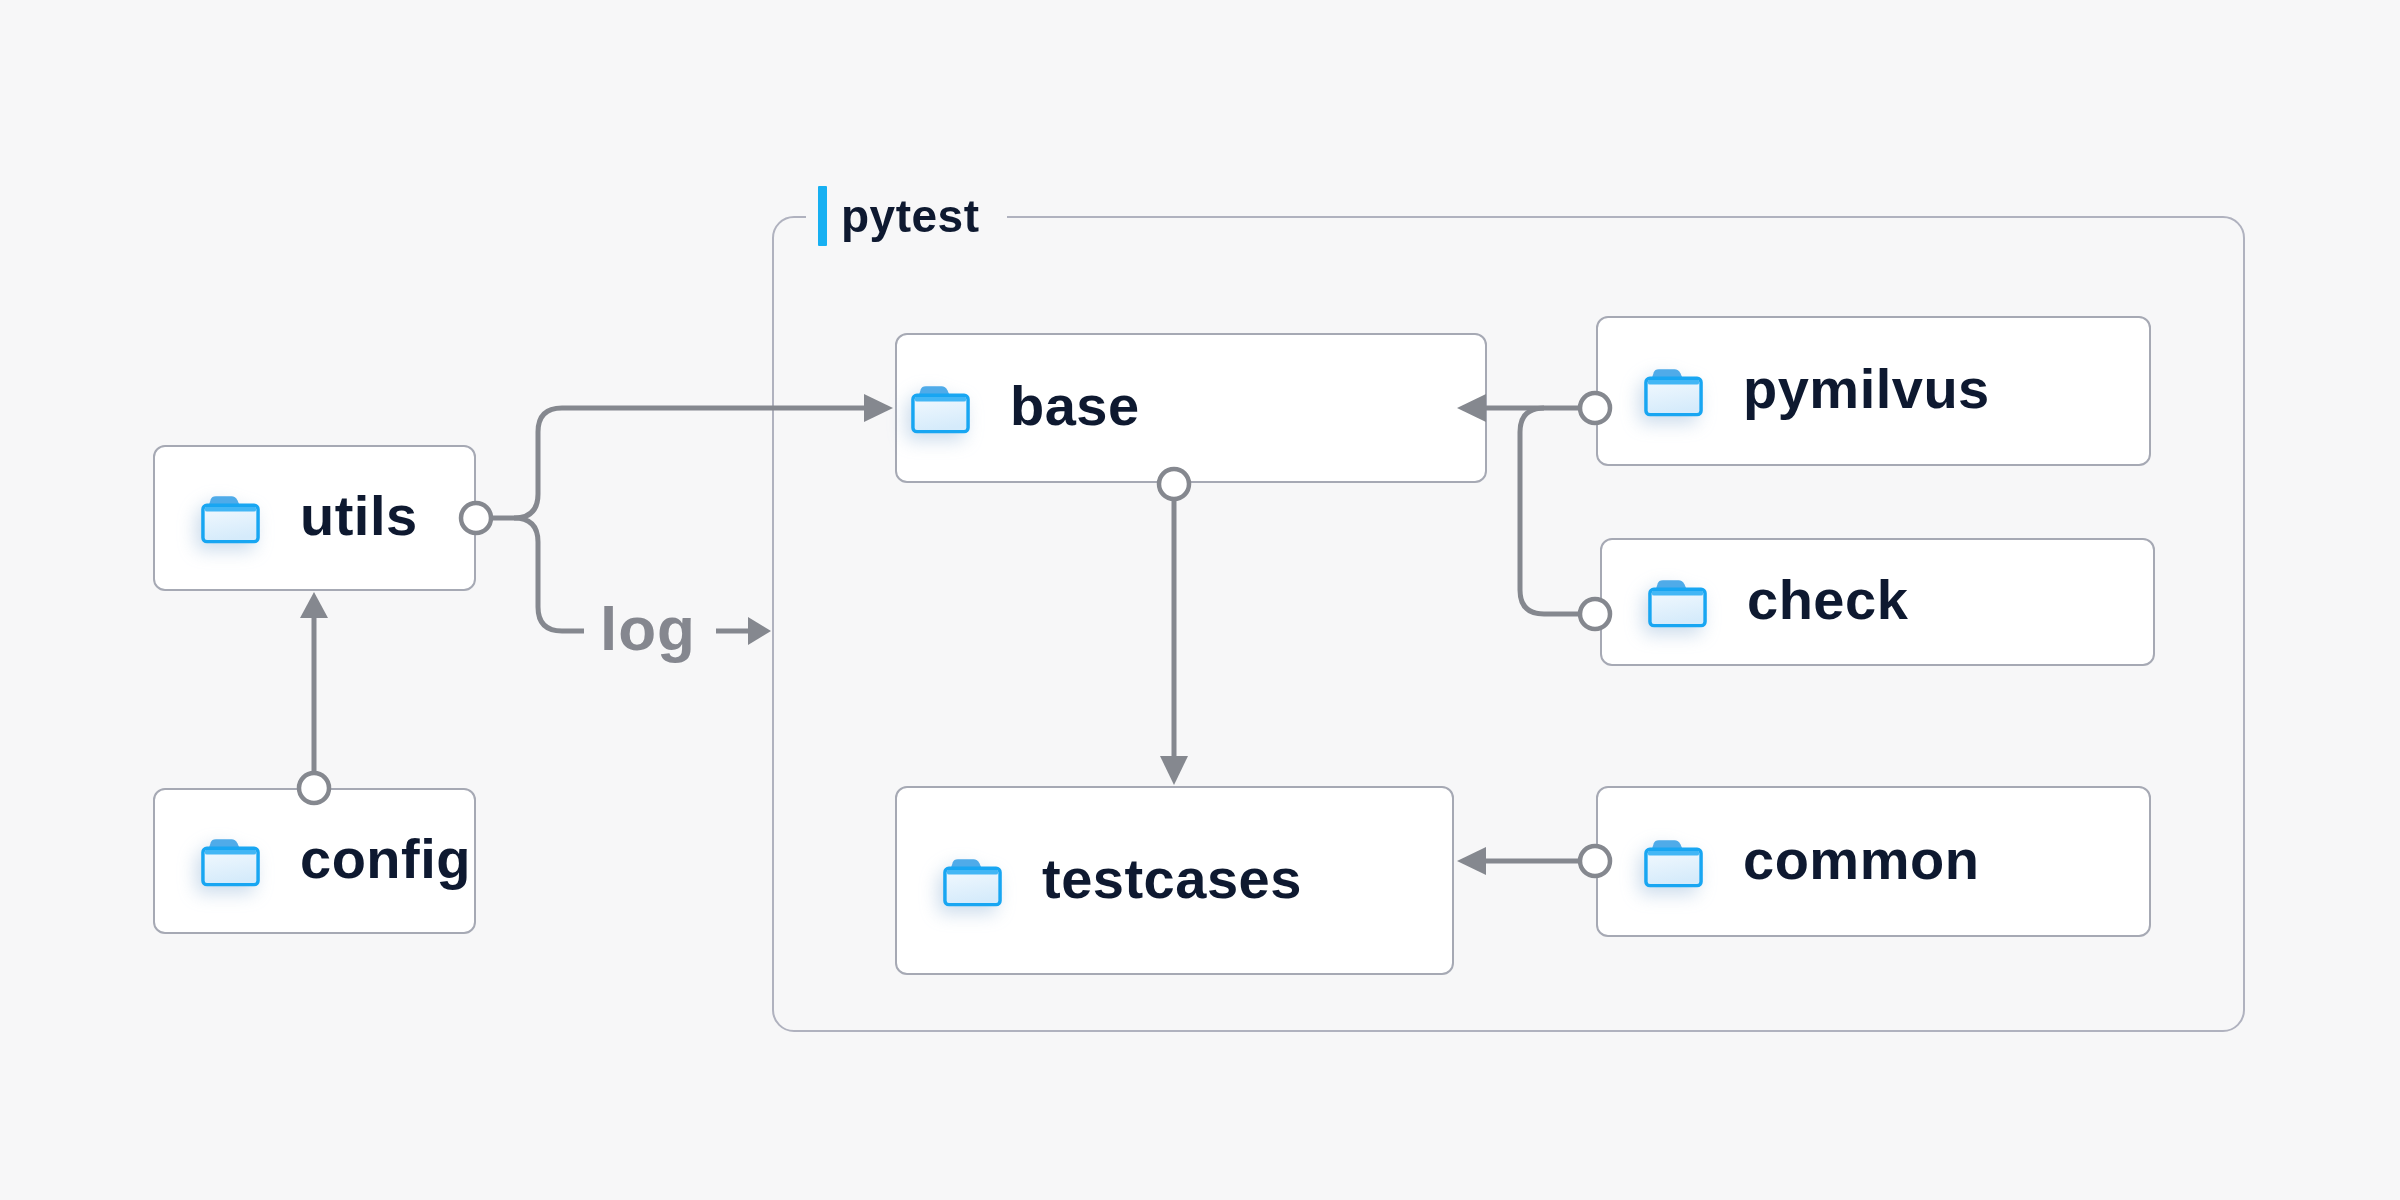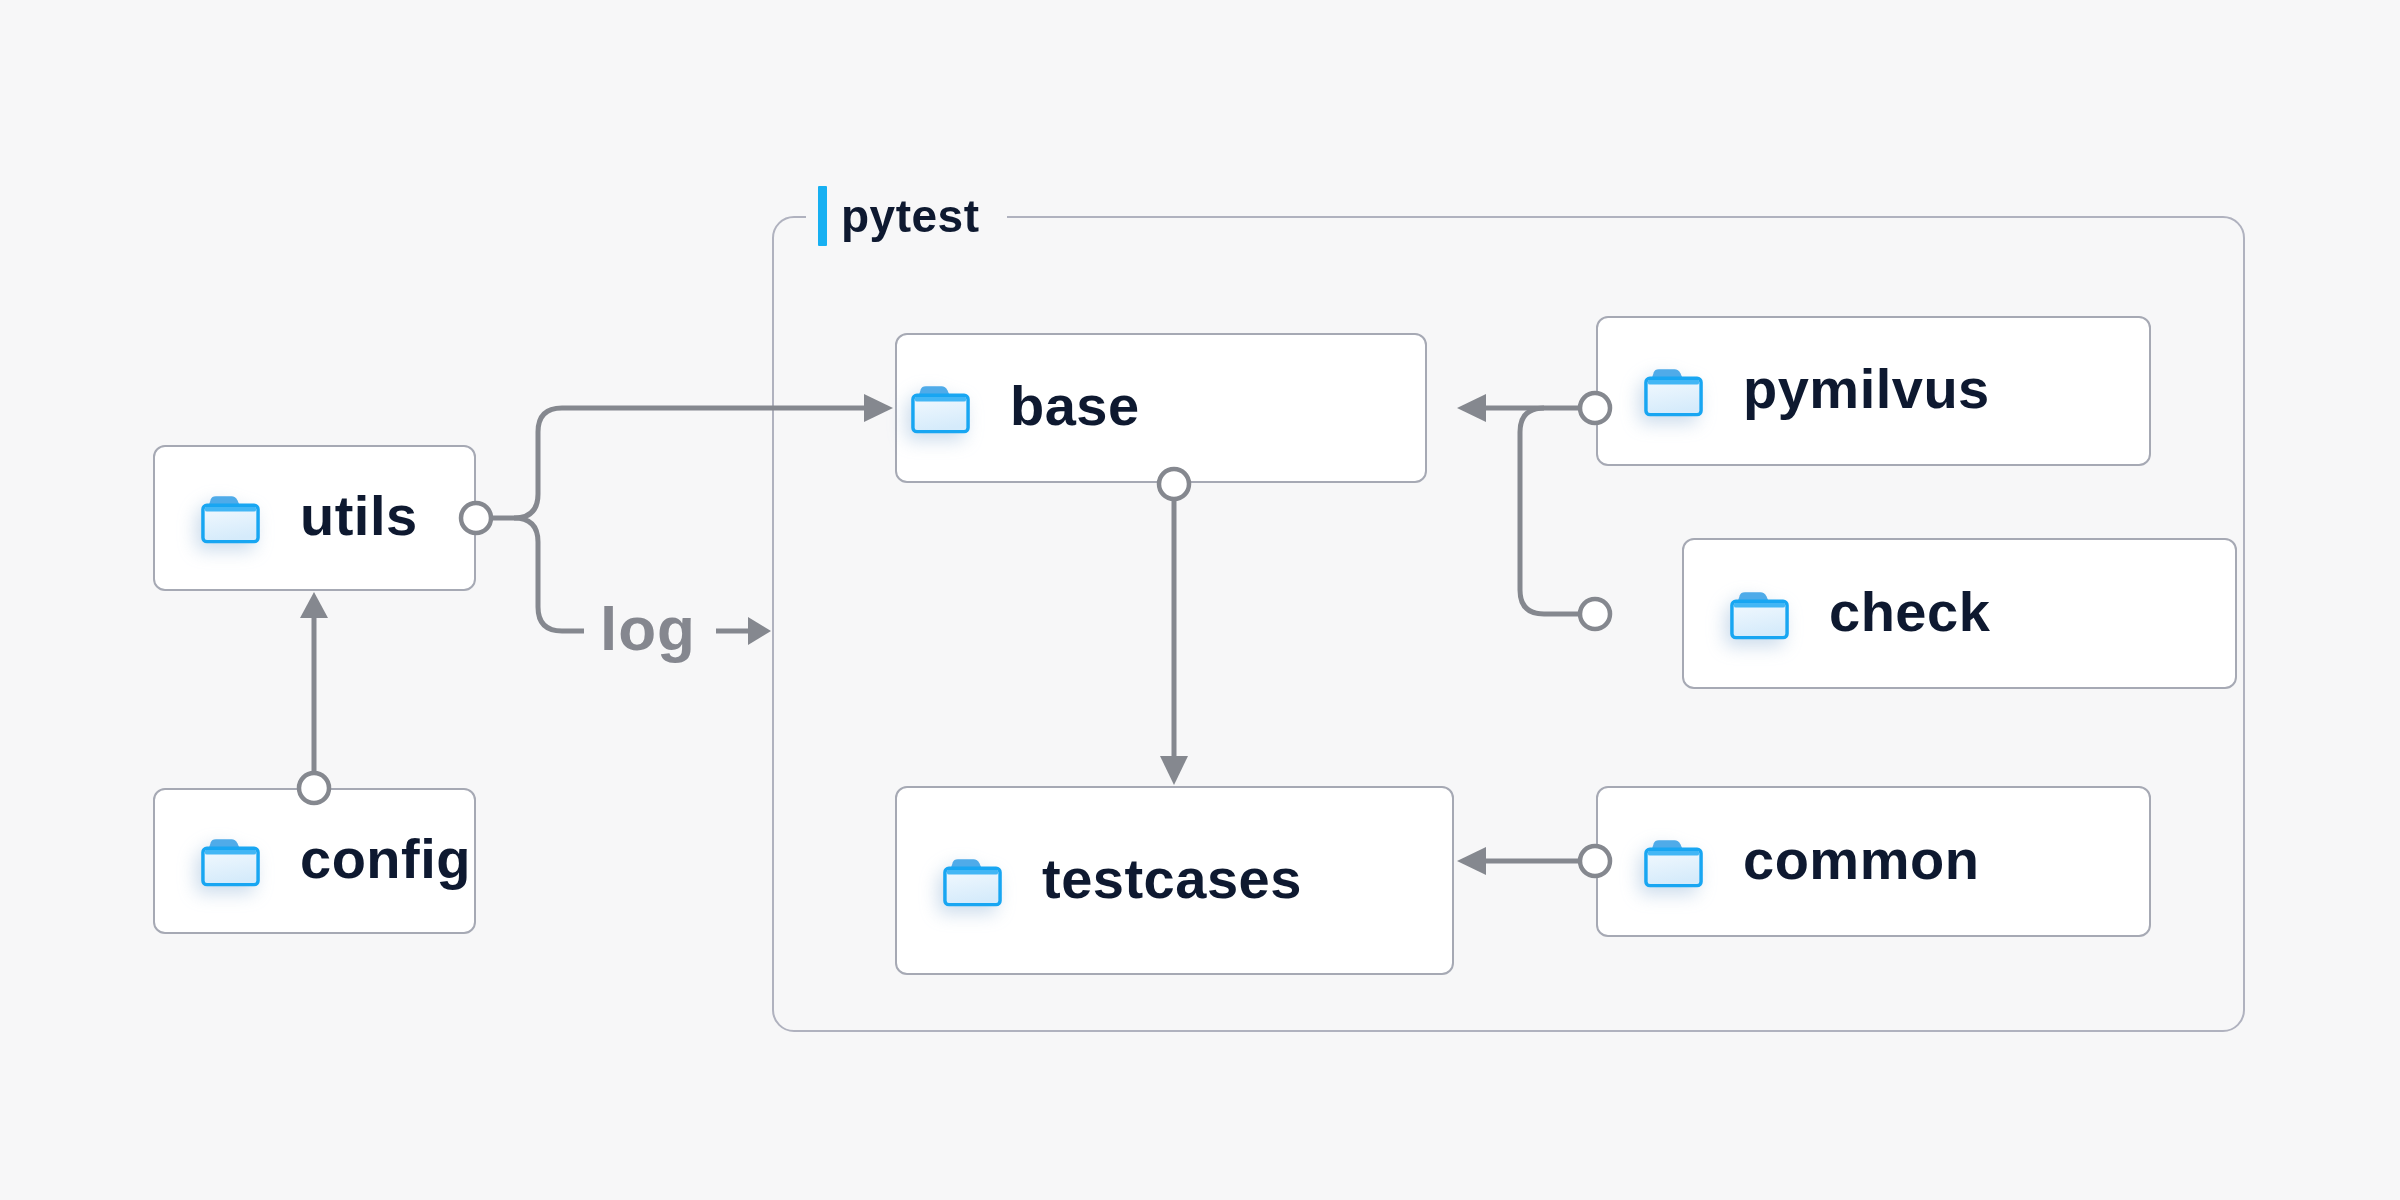--- a/index.html
+++ b/index.html
@@ -68,23 +68,23 @@
     line-height:1;
     padding-bottom:4px;
   }
   .folder{
     width:63px;height:54px;
     flex:0 0 auto;
     filter:drop-shadow(-5px 7px 9px rgba(110,155,200,0.35));
   }
   .node-utils    {left:153px;top:445px;width:323px;height:146px;}
   .node-config   {left:153px;top:788px;width:323px;height:146px;}
-  .node-base     {left:895px;top:333px;width:532px;height:150px;padding-left:12px;}
+  .node-base     {left:895px;top:333px;width:592px;height:150px;padding-left:12px;}
   .node-pymilvus {left:1596px;top:316px;width:555px;height:150px;}
-  .node-check    {left:1682px;top:538px;width:555px;height:151px;}
+  .node-check    {left:1600px;top:538px;width:555px;height:128px;}
   .node-testcases{left:895px;top:786px;width:559px;height:189px;}
   .node-common   {left:1596px;top:786px;width:555px;height:151px;}
   .edges{
     position:absolute;left:0;top:0;width:2400px;height:1200px;
     pointer-events:none;
     z-index:4;
   }
   .edge{stroke:var(--connector);stroke-width:5;fill:none;}
   .head{fill:var(--connector);stroke:none;}
   .port{fill:#ffffff;stroke:var(--connector);stroke-width:4.5;}

